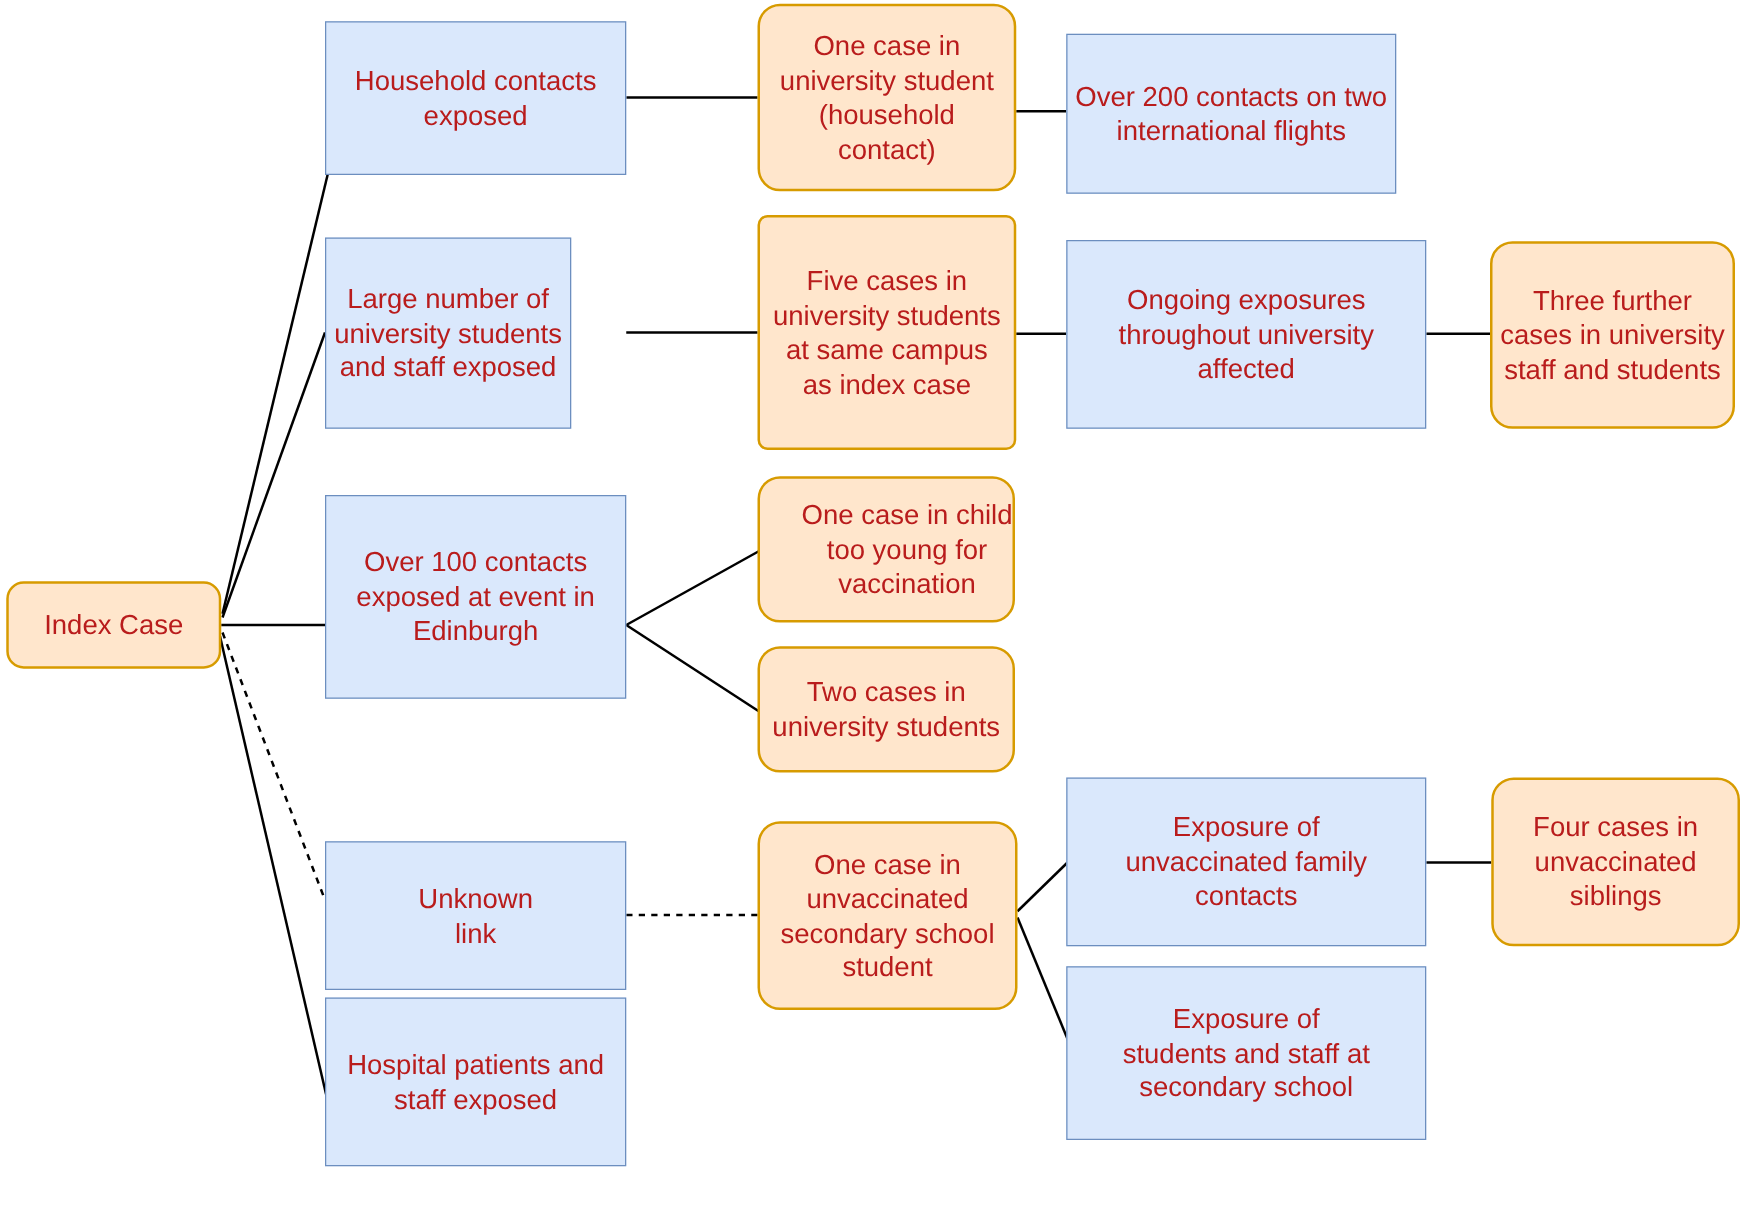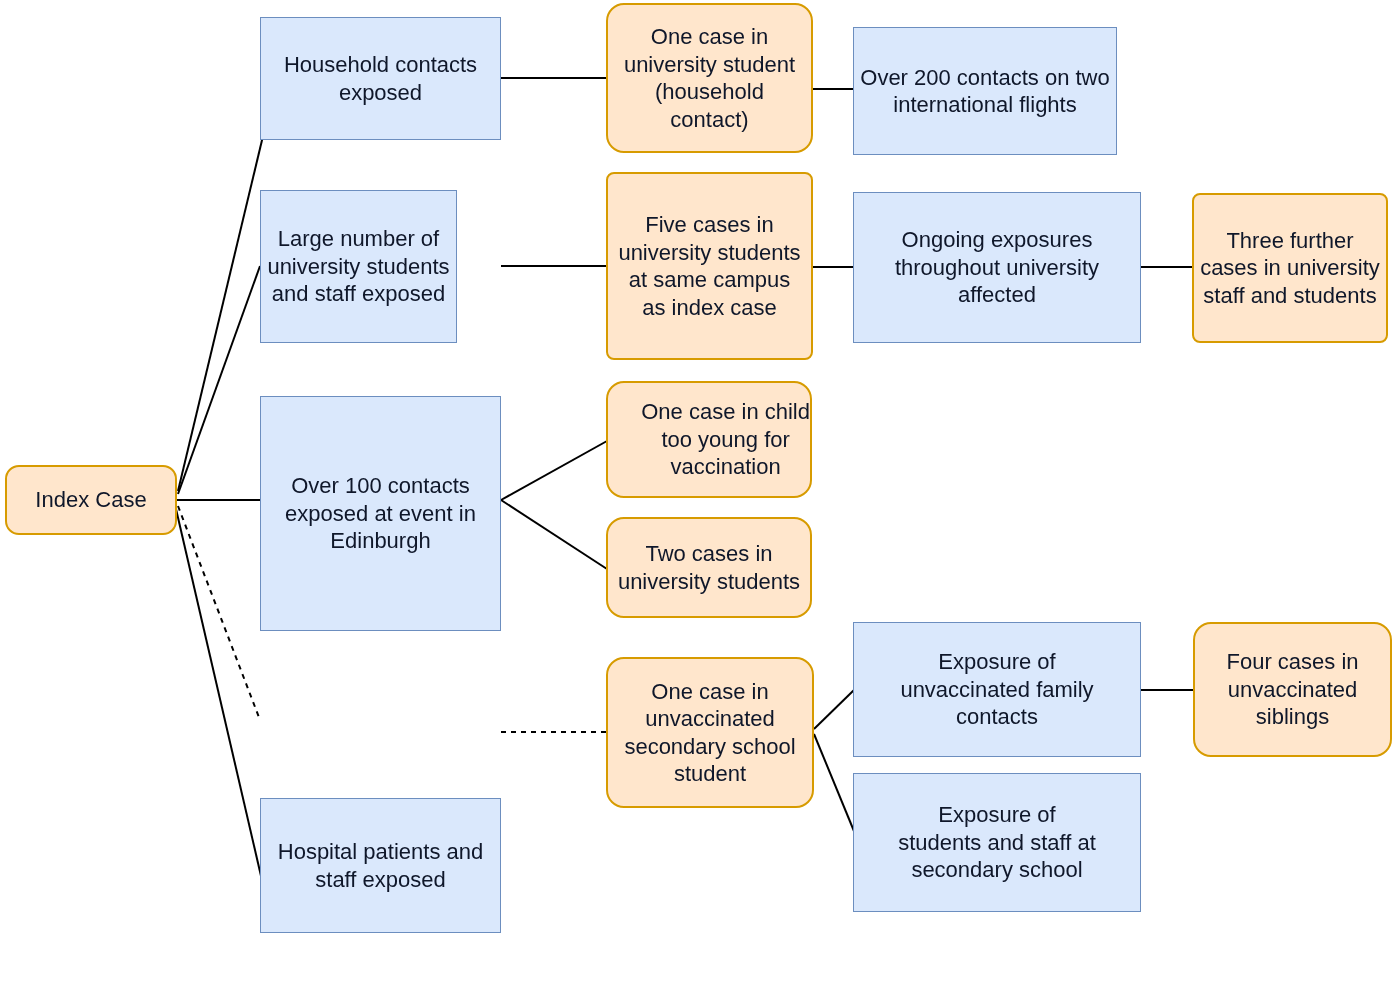--- a/index.html
+++ b/index.html
@@ -11,21 +11,21 @@
     font-family:"Liberation Sans",sans-serif;
   }
   #edge-layer{position:absolute;left:0;top:0;width:1400px;height:982px;}
   #edge-layer line.solid{stroke:#000000;stroke-width:2;}
   #edge-layer line.dashed{stroke:#000000;stroke-width:2;stroke-dasharray:5 5;}
   .node{
     position:absolute;
     box-sizing:border-box;
     display:flex;align-items:center;justify-content:center;
     text-align:center;
-    color:#0f172a;
+    color:#b91c1c;
     font-size:22px;line-height:1.25;
     white-space:pre;
   }
   .node .label{display:block;}
   .node.exposure{
     background:#dae8fc;
     border:1.7px solid #6c8ebf;
   }
   .node.case{
     background:#ffe6cc;
@@ -55,23 +55,25 @@
       <line x1="814" y1="734" x2="856" y2="836" class="solid"></line>
       <line x1="1141" y1="690" x2="1193" y2="690" class="solid"></line>
     </svg>
 
 <div class="node case" style="left: 5px; top: 465px; width: 172px; height: 70px; border-radius: 14px;"><span class="label">Index Case</span></div>
     <div class="node exposure" style="left: 260px; top: 17px; width: 241px; height: 123px;"><span class="label">Household contacts
 exposed</span></div>
     <div class="node exposure" style="left: 260px; top: 190px; width: 197px; height: 153px;"><span class="label">Large number of
 university students
 and staff exposed</span></div>
-    <div class="node exposure" style="left: 260px; top: 396px; width: 241px; height: 235px;"><span class="label">Over 100 contacts
+    <div class="node exposure" style="left: 260px; top: 396px; width: 241px; height: 163px;"><span class="label">Over 100 contacts
 exposed at event in
 Edinburgh</span></div>
+    <div class="node exposure" style="left: 260px; top: 673px; width: 241px; height: 119px;"><span class="label">Unknown
+link</span></div>
     <div class="node exposure" style="left: 260px; top: 798px; width: 241px; height: 135px;"><span class="label">Hospital patients and
 staff exposed</span></div>
     <div class="node case" style="left: 606px; top: 3px; width: 207px; height: 150px; border-radius: 18px;"><span class="label">One case in
 university student
 (household
 contact)</span></div>
     <div class="node case" style="left: 606px; top: 172px; width: 207px; height: 188px; border-radius: 8px;"><span class="label">Five cases in
 university students
 at same campus
 as index case</span></div>
@@ -88,19 +90,19 @@
 international flights</span></div>
     <div class="node exposure" style="left: 853px; top: 192px; width: 288px; height: 151px;"><span class="label">Ongoing exposures
 throughout university
 affected</span></div>
     <div class="node exposure" style="left: 853px; top: 622px; width: 288px; height: 135px;"><span class="label">Exposure of
 unvaccinated family
 contacts</span></div>
     <div class="node exposure" style="left: 853px; top: 773px; width: 288px; height: 139px;"><span class="label">Exposure of
 students and staff at
 secondary school</span></div>
-    <div class="node case" style="left: 1192px; top: 193px; width: 196px; height: 150px; border-radius: 8px;"><span class="label">Three further
+    <div class="node case" style="left: 1192px; top: 193px; width: 196px; height: 150px; border-radius: 18px;"><span class="label">Three further
 cases in university
 staff and students</span></div>
     <div class="node case" style="left: 1193px; top: 622px; width: 199px; height: 135px; border-radius: 18px;"><span class="label">Four cases in
 unvaccinated
 siblings</span></div>
   </div>
 
 </body></html>

